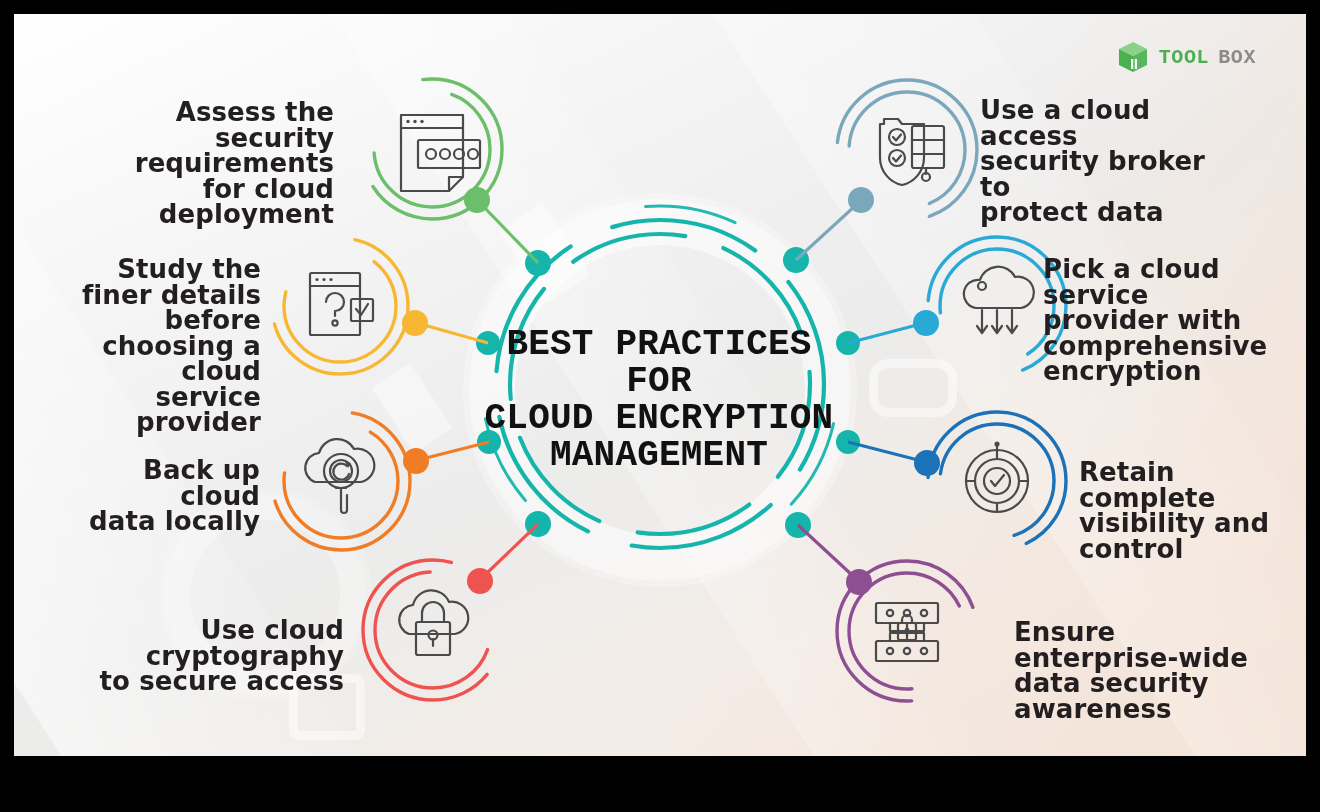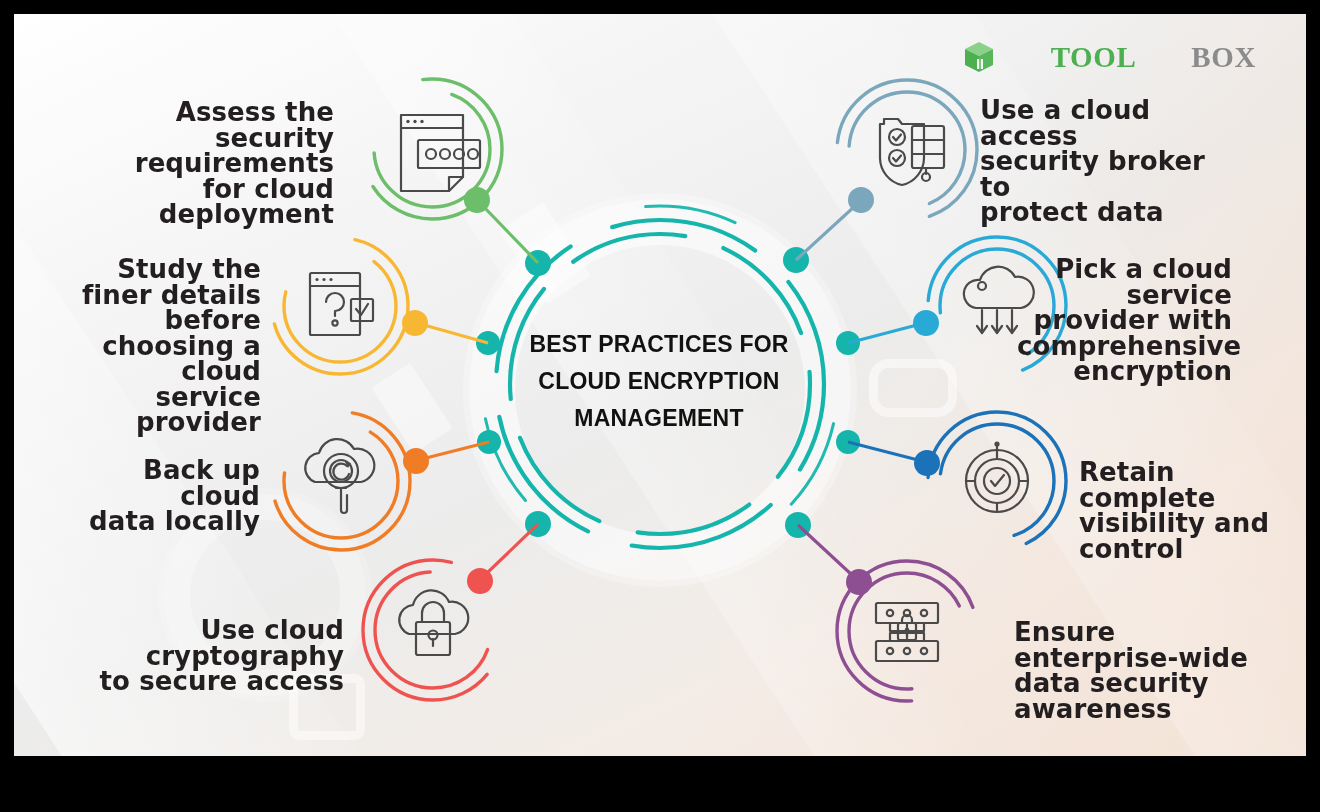--- a/index.html
+++ b/index.html
@@ -46,32 +46,32 @@
   }
   .label.right{text-align:left;}
   .label.left{text-align:right;}
 
   
   #center-title{
     position:absolute;
     left:465px; top:312px; width:360px;
     text-align:center;
     color:#111111;
-    font-family:Liberation Sans, sans-serif;
+    font-family:Liberation Mono, monospace;
     font-weight:700;
-    font-size:23px;
+    font-size:36px;
     line-height:37px;
     letter-spacing:.2px;
     white-space:pre-line;
   }
 
   
   #logo{position:absolute;right:50px;top:26px;display:flex;align-items:center;gap:9px;}
   #logo .cube{width:34px;height:34px;position:relative;}
-  #logo .word{font-size:29px;font-weight:700;letter-spacing:.6px;font-family:Liberation Serif, serif;margin-left:46px;}
+  #logo .word{font-size:20px;font-weight:700;letter-spacing:.6px;font-family:Liberation Mono, monospace;}
   #logo .w-tool{color:#4caf50;}
   #logo .w-box{color:#8b8b8b;}
 </style>
 </head>
 <body>
 
 <div id="canvas">
 
   <div class="bg-shape bg-gear" style="left:455px;top:185px;width:290px;height:290px;"></div>
   <div class="bg-shape bg-gear" style="left:150px;top:480px;width:150px;height:150px;border-width:26px;opacity:.55;"></div>
@@ -263,21 +263,21 @@
   <div class="label left" style="left:60px;top:444px;width:186px;">Back up cloud
 data locally</div>
 
   <div class="label left" style="left:80px;top:604px;width:250px;text-align:right;">Use cloud cryptography
 to secure access</div>
 
   <div class="label right" style="left:966px;top:84px;width:230px;">Use a cloud access
 security broker to
 protect data</div>
 
-  <div class="label right" style="left:1003px;top:243px;width:215px;text-align:right;">Pick a cloud service
+  <div class="label right" style="left:1029px;top:243px;width:215px;">Pick a cloud service
 provider with
 comprehensive
 encryption</div>
 
   <div class="label right" style="left:1065px;top:446px;width:215px;">Retain complete
 visibility and control</div>
 
   <div class="label right" style="left:1000px;top:606px;width:250px;">Ensure enterprise-wide
 data security awareness</div>
 

